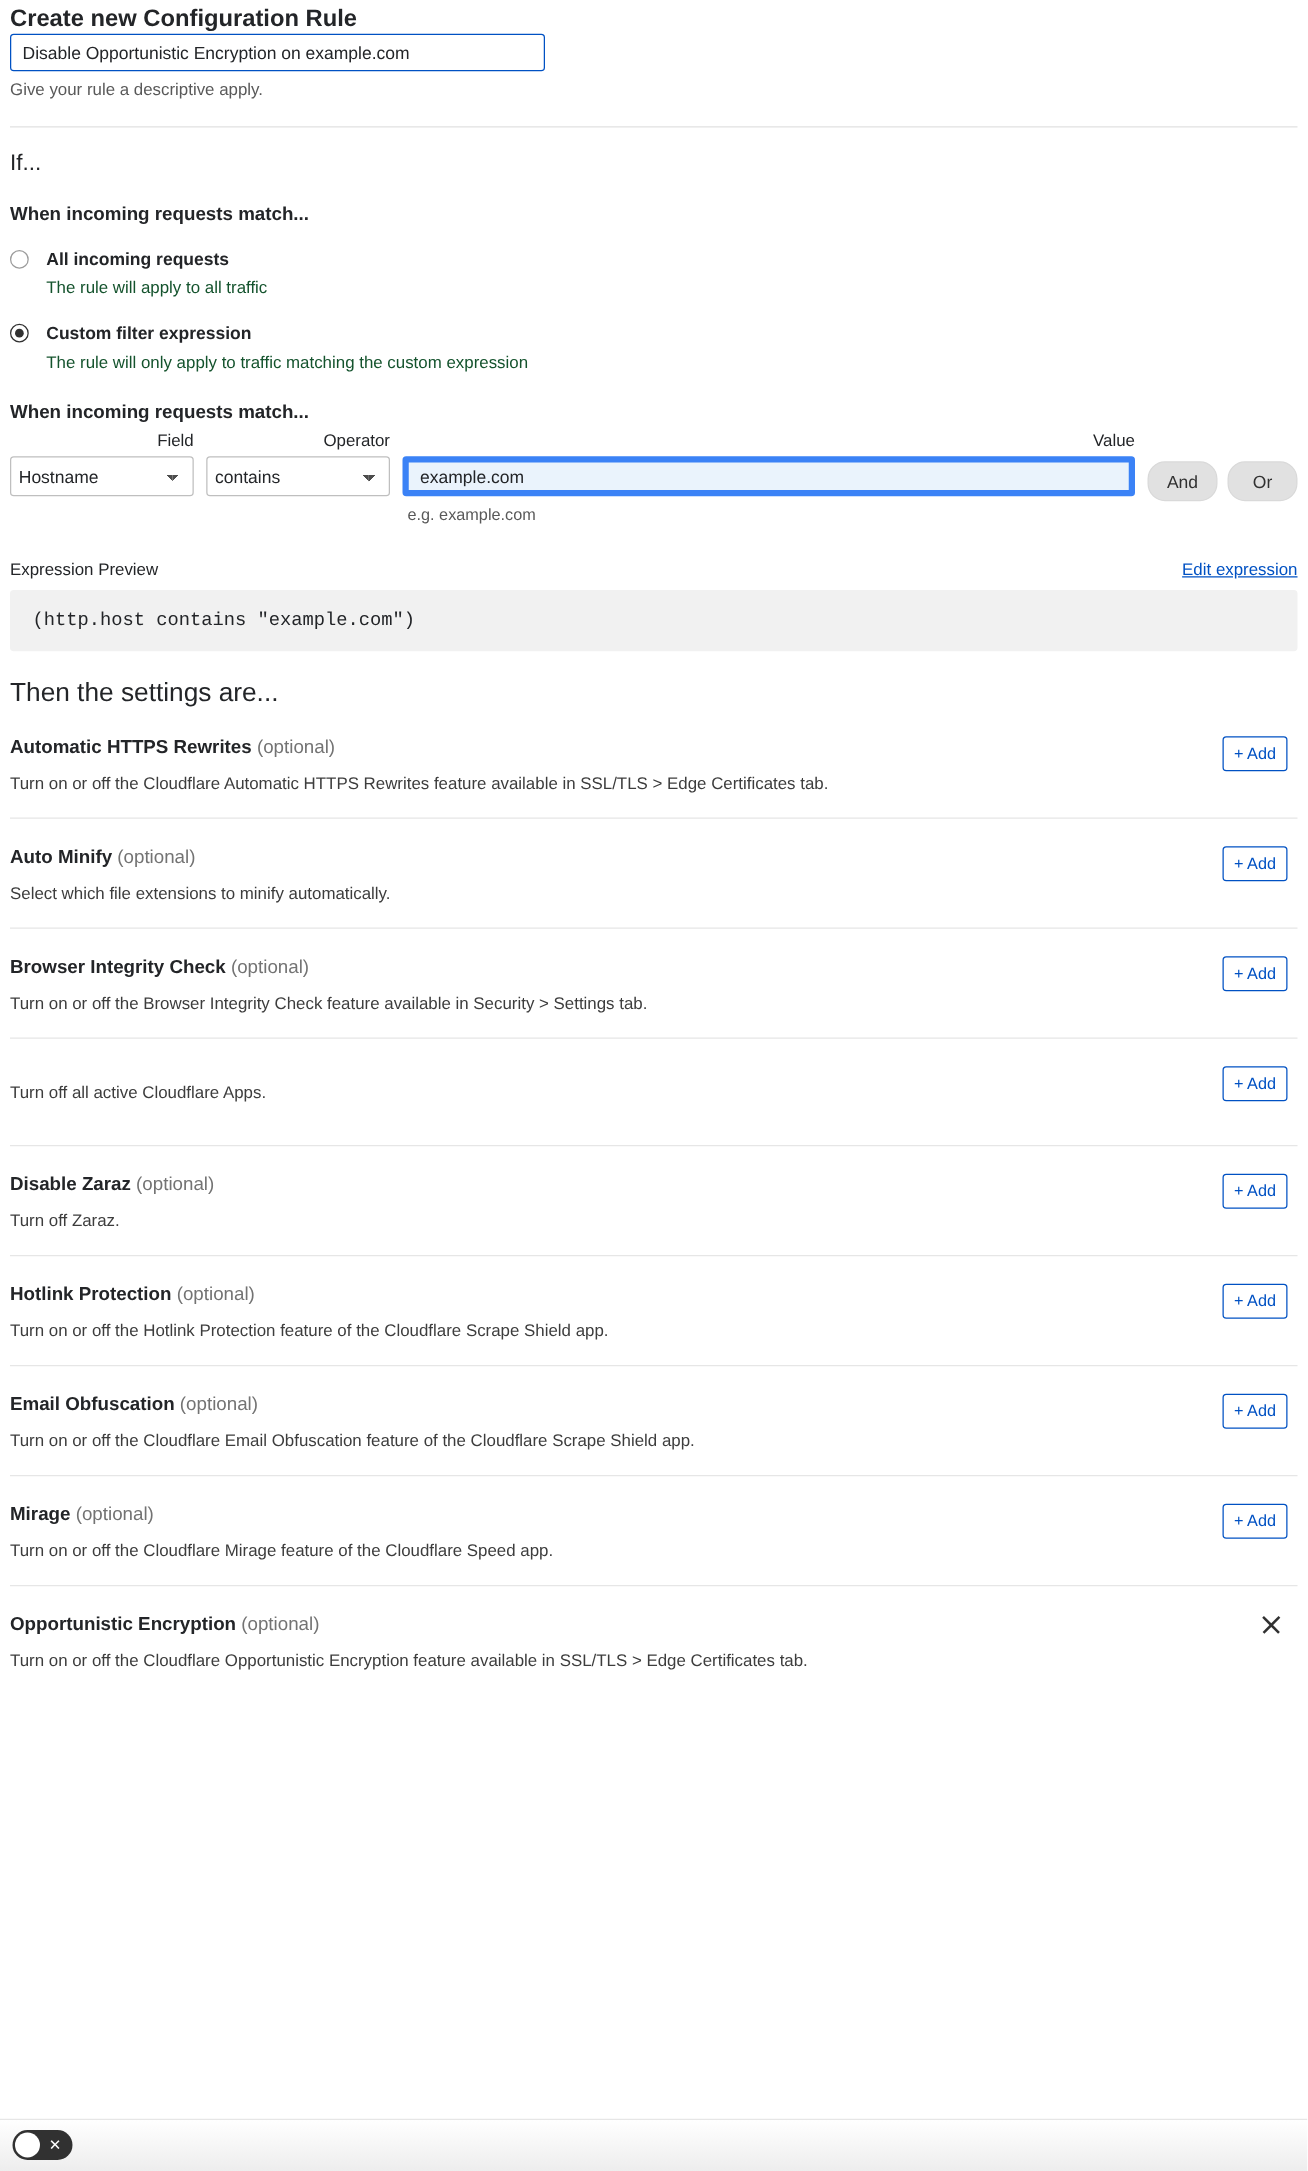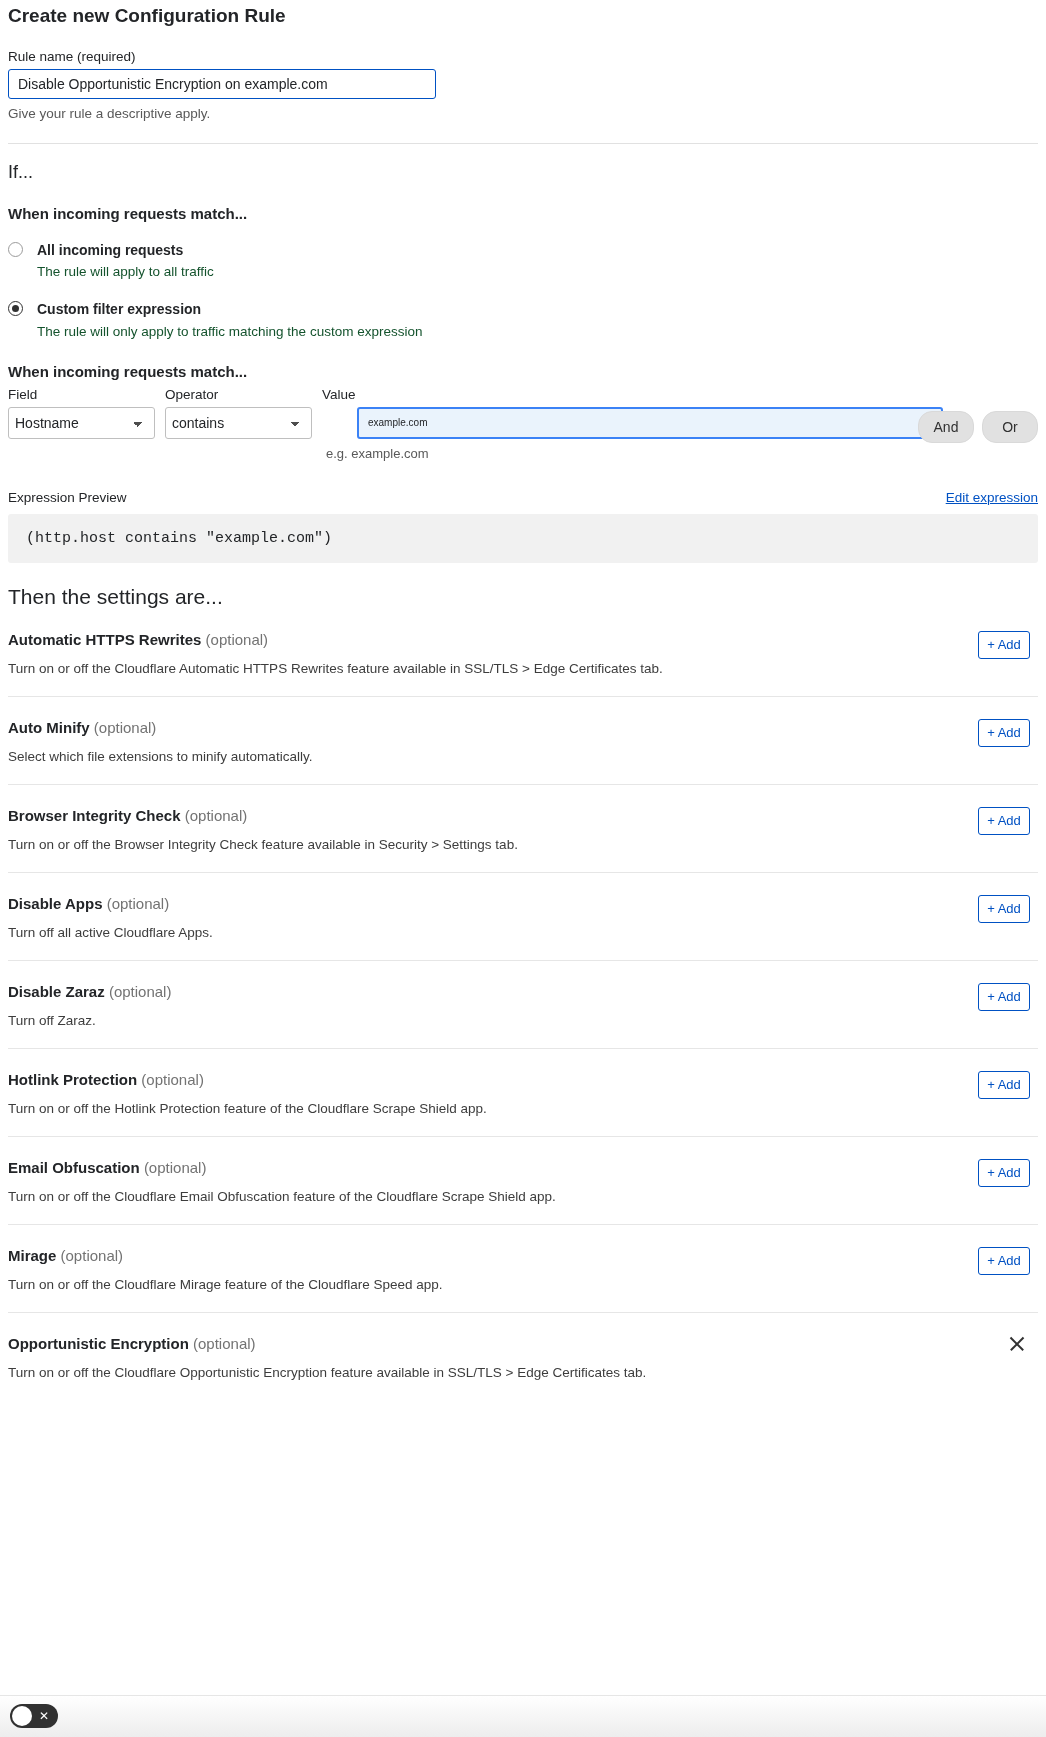--- a/index.html
+++ b/index.html
@@ -114,20 +114,21 @@
     margin-top: 7px;
     gap: 10px;
   }
   .col-field { width: 148px; }
   .col-operator { width: 148px; }
   .col-value { width: 590px; }
   .col-label {
     font-size: 13.5px;
     color: #232528;
     margin-bottom: 5px;
+    text-align: right;
   }
   select.ui-select {
     width: 100%;
     height: 32px;
     border: 1px solid #bfbfbf;
     border-radius: 3px;
     background: #fff;
     font-size: 14px;
     font-family: "Liberation Sans", sans-serif;
     color: #232528;
@@ -135,29 +136,28 @@
     appearance: none;
     -webkit-appearance: none;
     background-image: linear-gradient(45deg, transparent 50%, #4d4d4d 50%), linear-gradient(135deg, #4d4d4d 50%, transparent 50%);
     background-position: calc(100% - 16px) 14px, calc(100% - 11px) 14px;
     background-size: 5px 5px, 5px 5px;
     background-repeat: no-repeat;
   }
   .value-input {
     width: 100%;
     height: 32px;
-    border: 2px solid #3b82f6;
+    border: 5px solid #3b82f6;
     border-radius: 3px;
     background: #eaf3fc;
-    font-size: 10px;
+    font-size: 14px;
     font-family: "Liberation Sans", sans-serif;
     color: #232528;
     padding: 4px 9px;
     outline: none;
-    margin-left: 35px;
   }
   .value-help {
     font-size: 13px;
     color: #595959;
     margin-top: 7px;
     padding-left: 4px;
   }
   .btn-andor {
     height: 32px;
     min-width: 56px;
@@ -298,21 +298,20 @@
     line-height: 14px;
   }
 </style>
 </head>
 <body>
 
 <div class="page">
 
   <h1 class="page-title">Create new Configuration Rule</h1>
 
-  <div class="field-label">Rule name (required)</div>
   <input class="rule-name-input" value="Disable Opportunistic Encryption on example.com" style="">
   <div class="help-text">Give your rule a descriptive apply.</div>
 
   <hr class="divider">
 
   <div class="section-if">If...</div>
 
   <div class="match-heading">When incoming requests match...</div>
 
   <div class="radio-row">
@@ -386,24 +385,20 @@
   <div class="setting">
     <div class="setting-title">
       <b>Browser Integrity Check</b>
       <span class="opt">(optional)</span>
     </div>
     <div class="setting-desc">Turn on or off the Browser Integrity Check feature available in Security &gt; Settings tab.</div>
     <button class="btn-add">+ Add</button>
   </div>
 
   <div class="setting">
-    <div class="setting-title">
-      <b>Disable Apps</b>
-      <span class="opt">(optional)</span>
-    </div>
     <div class="setting-desc">Turn off all active Cloudflare Apps.</div>
     <button class="btn-add">+ Add</button>
   </div>
 
   <div class="setting">
     <div class="setting-title">
       <b>Disable Zaraz</b>
       <span class="opt">(optional)</span>
     </div>
     <div class="setting-desc">Turn off Zaraz.</div>

